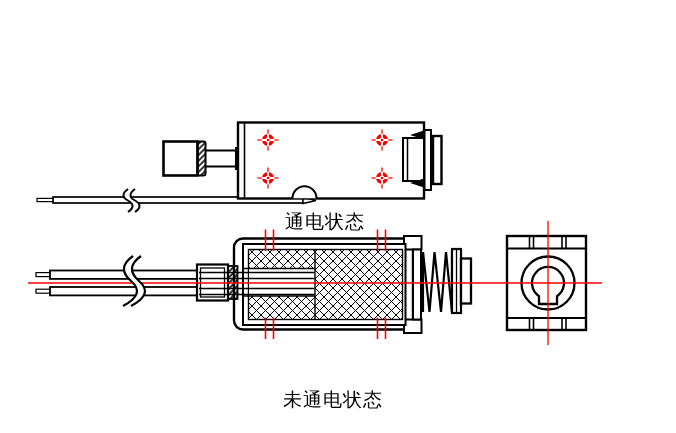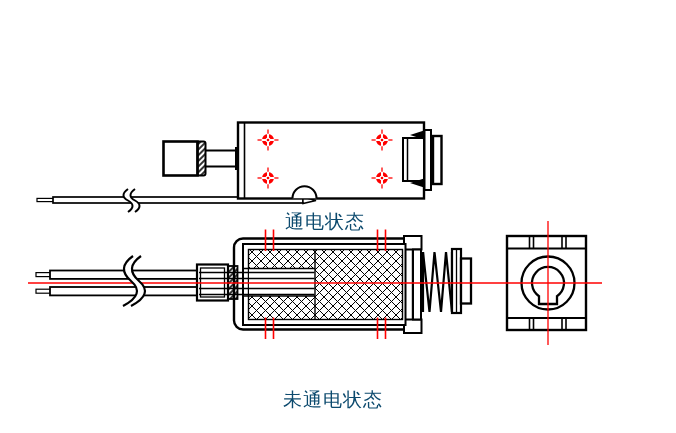--- a/index.html
+++ b/index.html
@@ -6,21 +6,21 @@
   .canvas{
     position:relative;
     width:676px;height:433px;
     background:#ffffff;
     overflow:hidden;
     font-family:"Liberation Sans",sans-serif;
   }
   .canvas svg{position:absolute;left:0;top:0;}
   .state-label{
     position:absolute;
-    color:#0c4a6e;
+    color:#000000;
     font-family:"DejaVu Serif",serif;
     font-size:19px;
     letter-spacing:1px;
     white-space:nowrap;
     line-height:1;
   }
   .label-energized{left:285px;top:212px;}
   .label-deenergized{left:283px;top:390px;}
 </style>
 </head>

